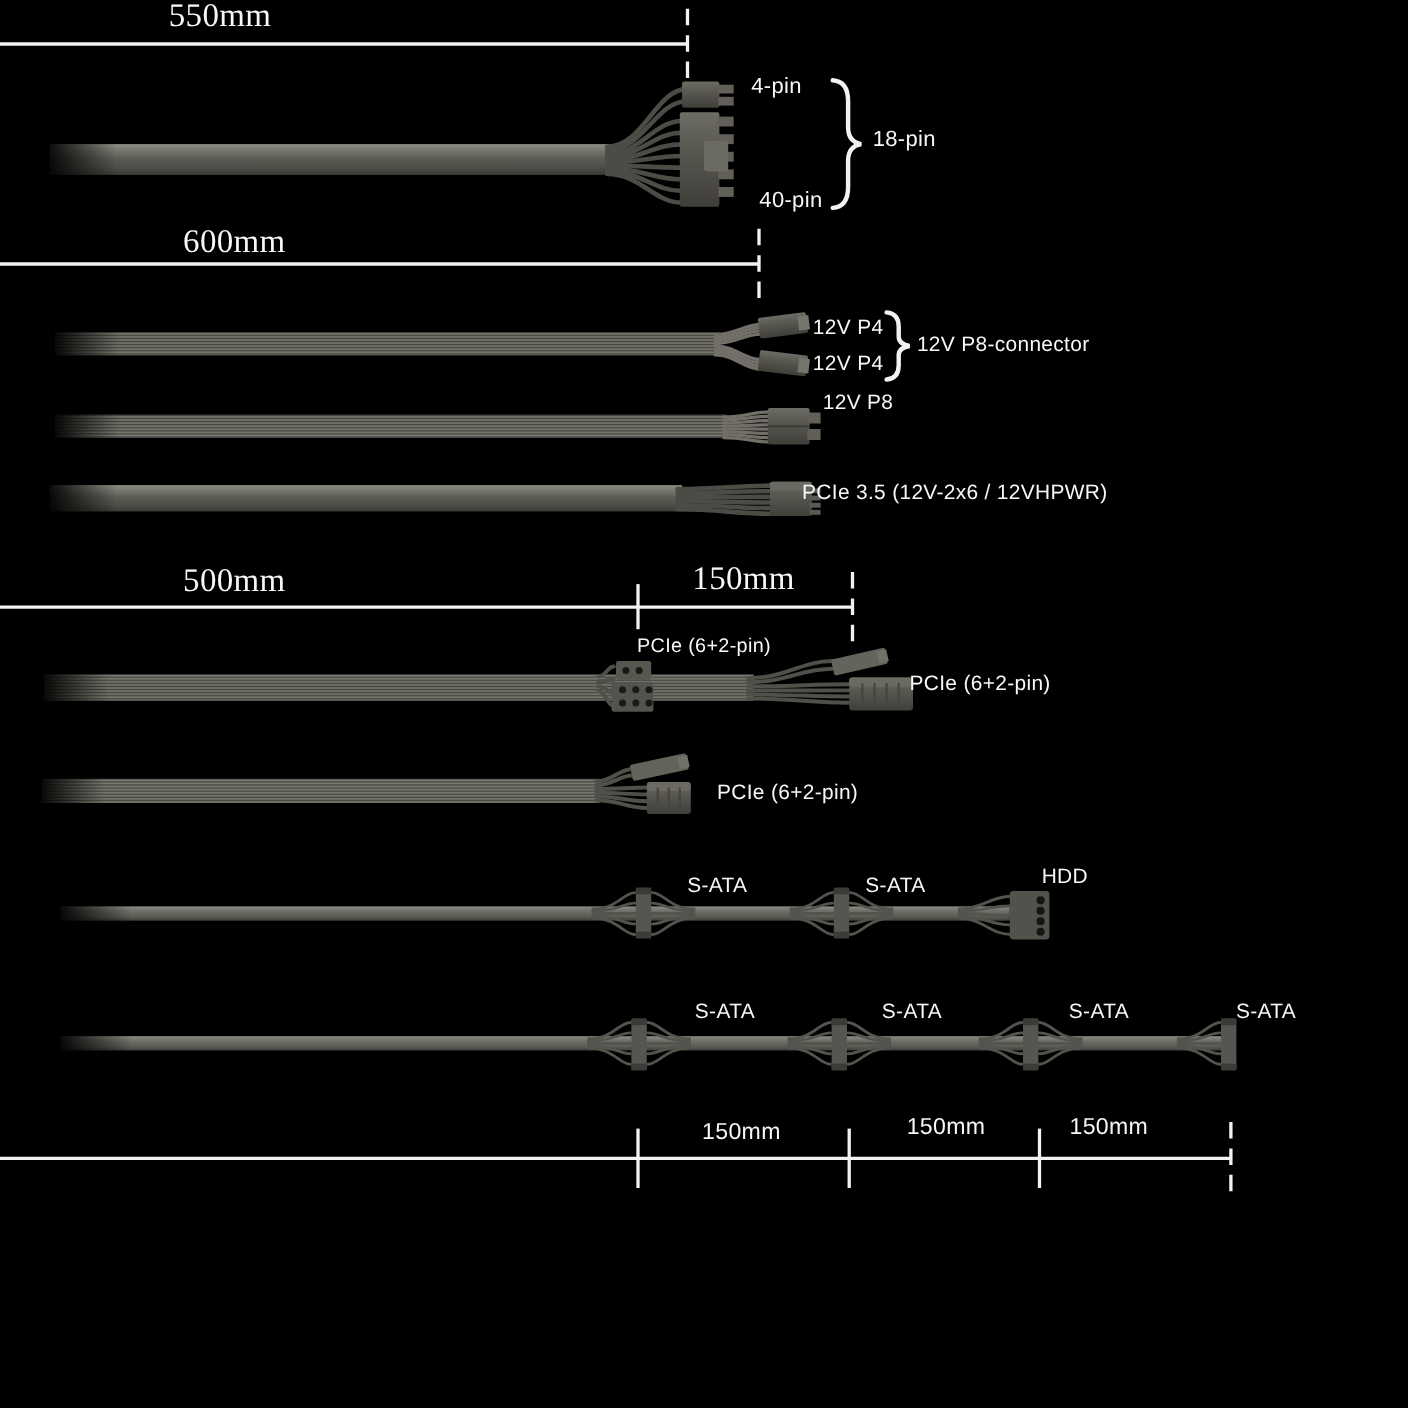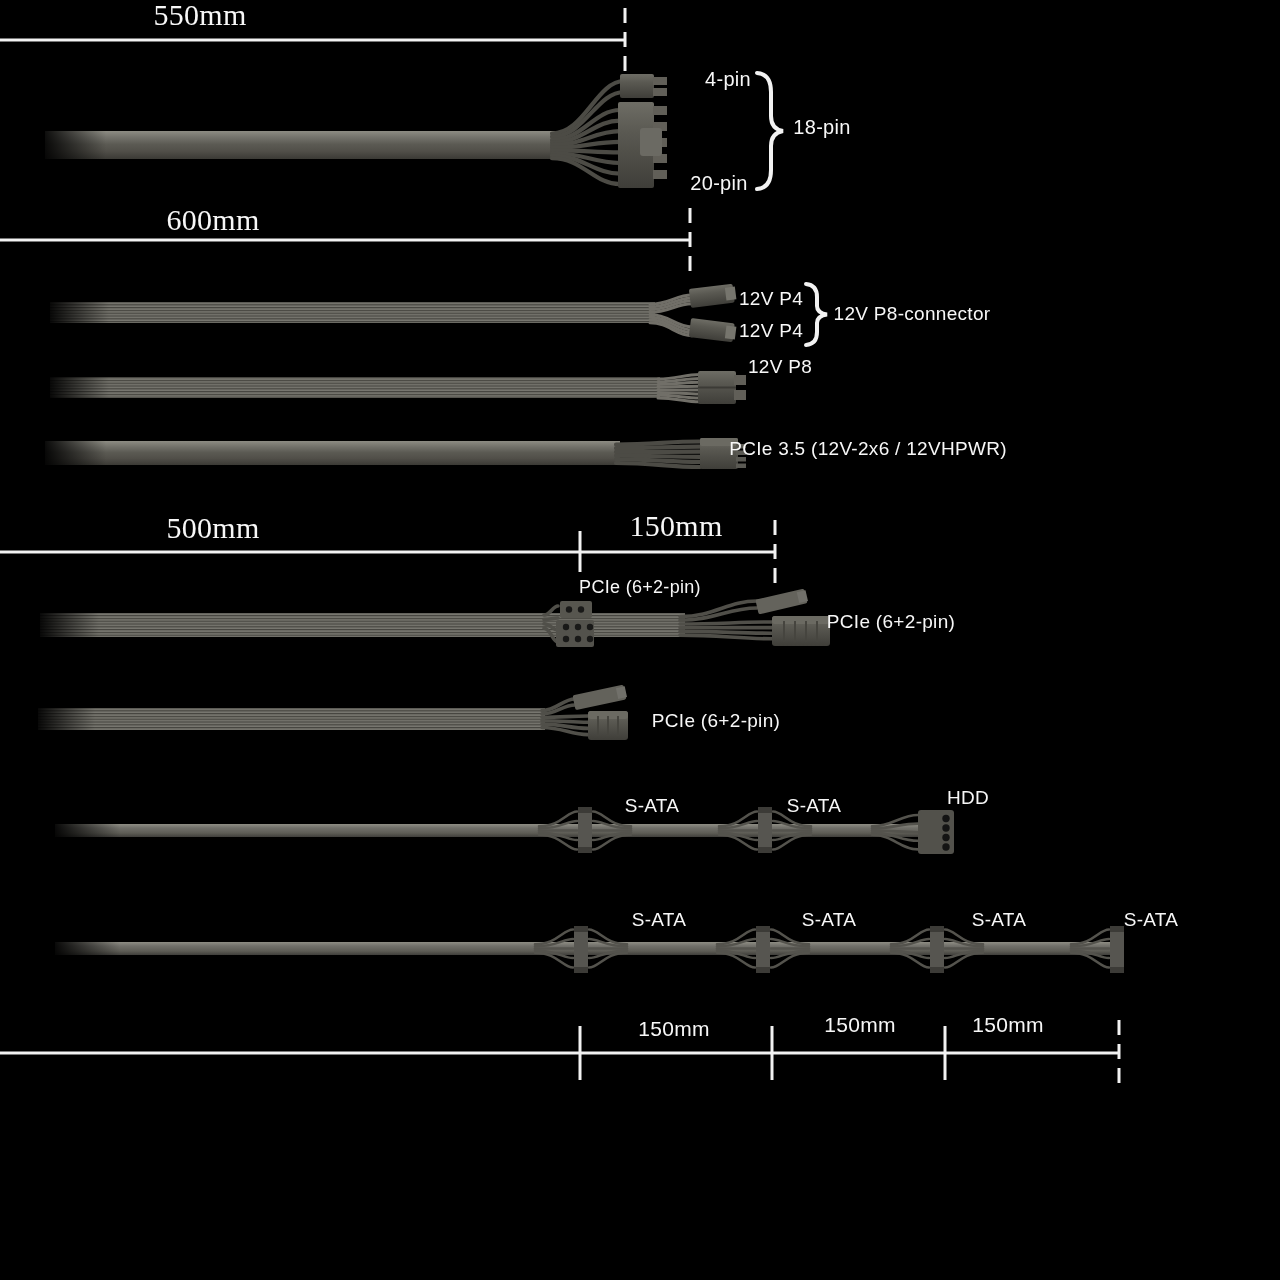--- a/index.html
+++ b/index.html
@@ -370,23 +370,23 @@
   <g>
     <line class="mline" x1="0" y1="1053" x2="1119" y2="1053"></line>
     <line class="mtick" x1="580" y1="1026" x2="580" y2="1080"></line>
     <line class="mtick" x1="772" y1="1026" x2="772" y2="1080"></line>
     <line class="mtick" x1="945" y1="1026" x2="945" y2="1080"></line>
     <line class="mtick-d" x1="1119" y1="1020" x2="1119" y2="1084"></line>
   </g>
 </svg>
 
 <div class="lbl sz22" style="left:200px;top:15px">550mm</div>
-<div class="lbl sz20" style="left:728px;top:79px">4-pin</div>
+<div class="lbl sz20" style="left:706px;top:79px">4-pin</div>
 <div class="lbl sz20" style="left:822px;top:127px">18-pin</div>
-<div class="lbl sz20" style="left:719px;top:183px">20-pin</div>
+<div class="lbl sz20" style="left:719px;top:183px">40-pin</div>
 
 <div class="lbl sz22" style="left:213px;top:220px">600mm</div>
 <div class="lbl sz19" style="left:771px;top:299px">12V P4</div>
 <div class="lbl sz19" style="left:771px;top:331px">12V P4</div>
 <div class="lbl sz19" style="left:912px;top:314px">12V P8-connector</div>
 <div class="lbl sz19" style="left:780px;top:367px">12V P8</div>
 
 <div class="lbl sz19" style="left:868px;top:449px">PCIe 3.5 (12V-2x6 / 12VHPWR)</div>
 
 <div class="lbl sz22" style="left:213px;top:528px">500mm</div>

